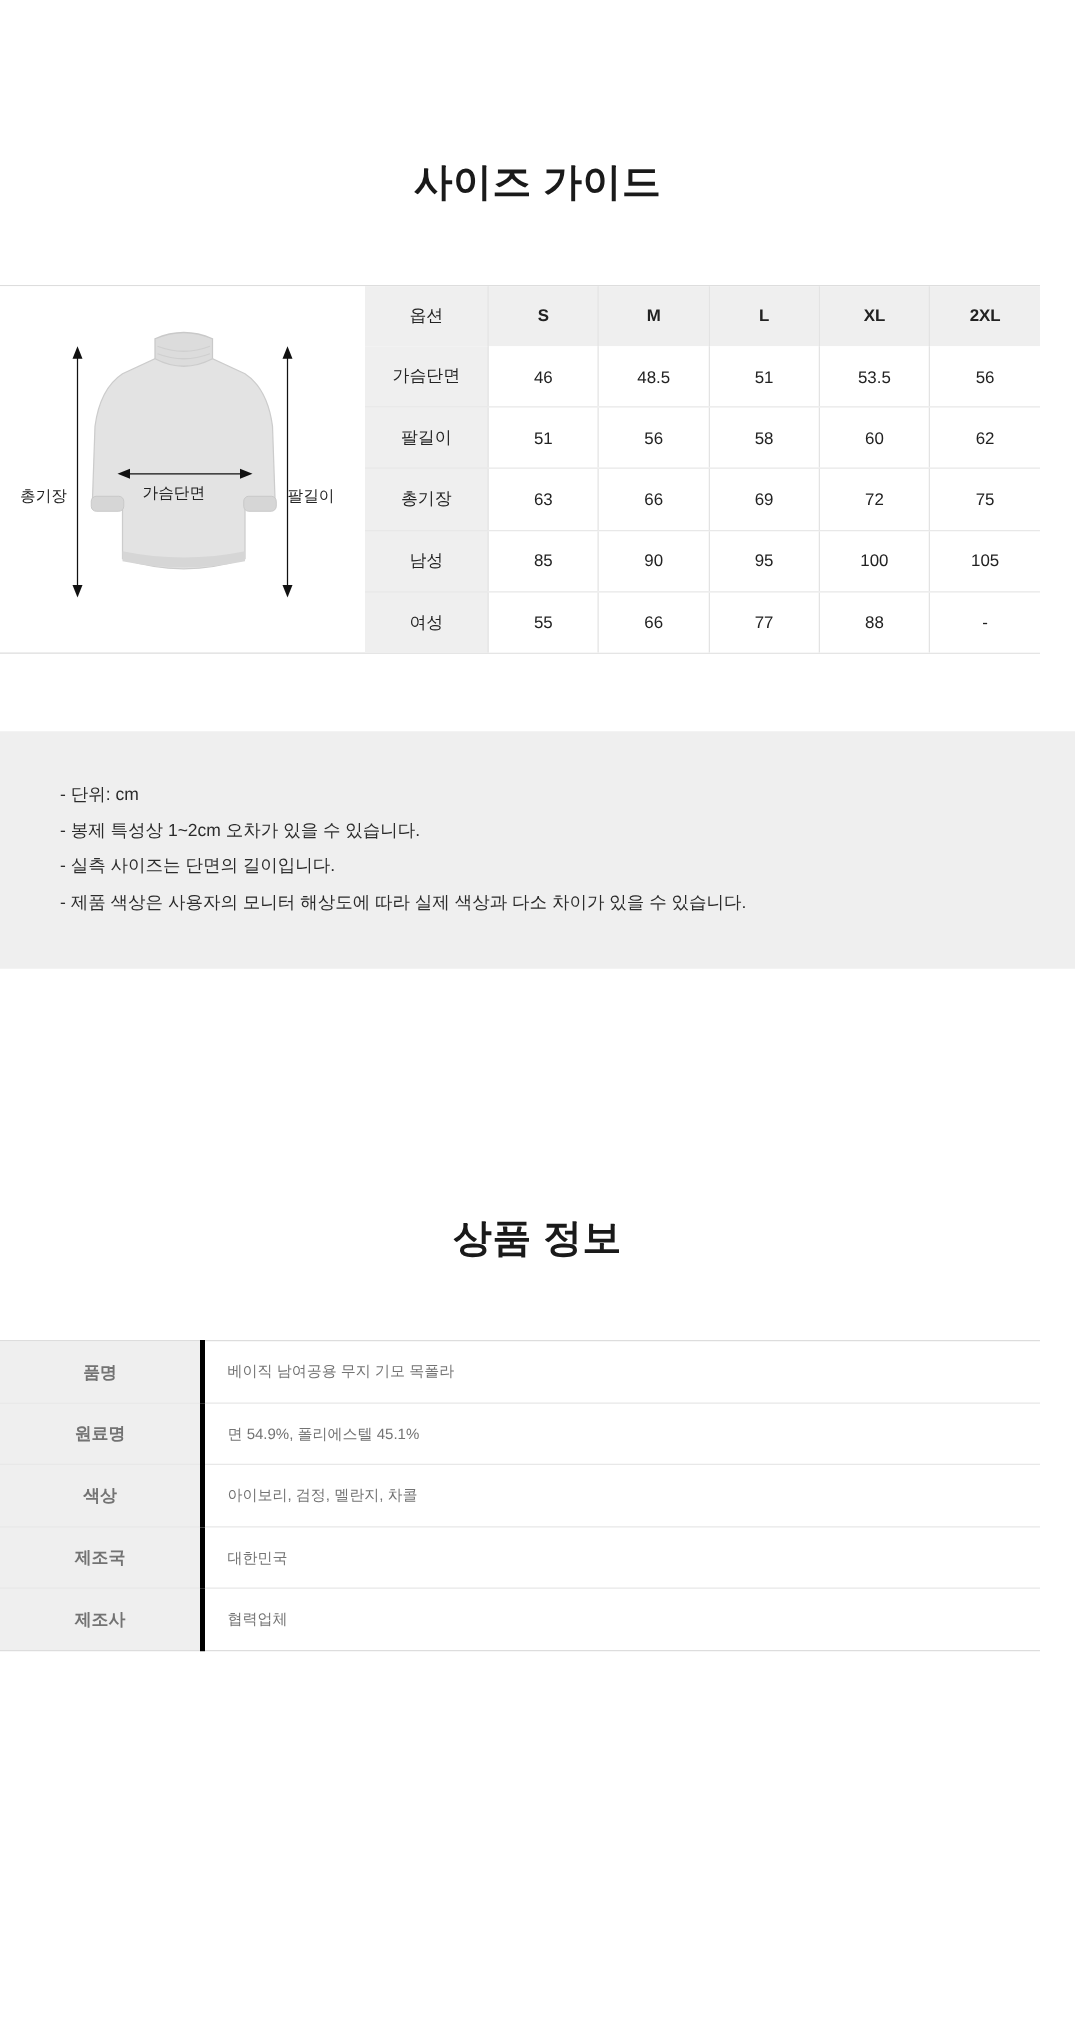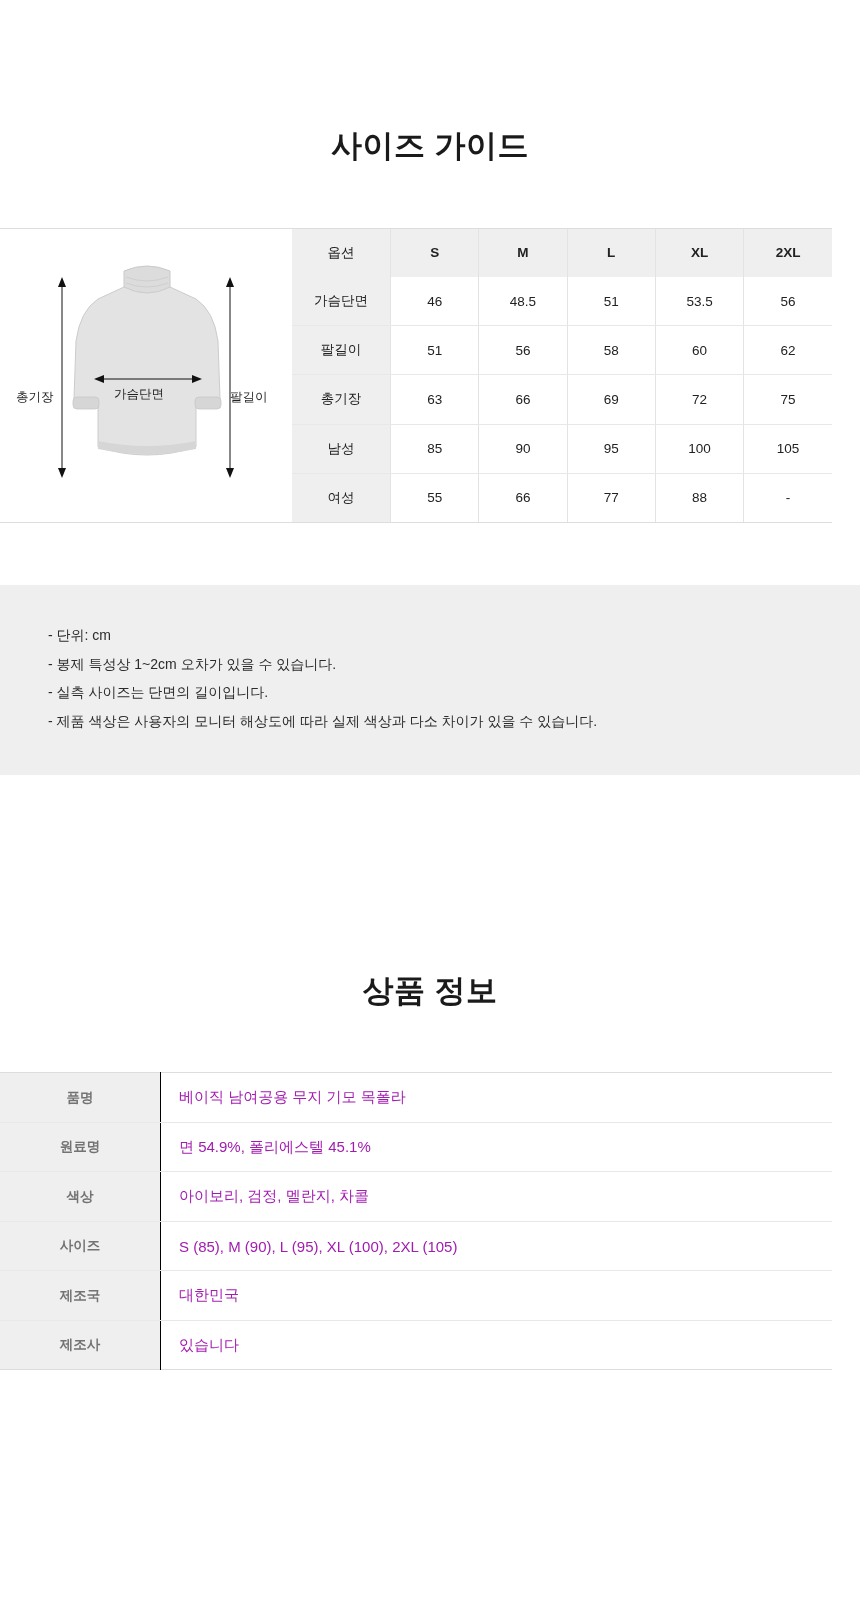--- a/index.html
+++ b/index.html
@@ -136,26 +136,26 @@
     background: #efefef;
     font-size: 13.5px;
     font-weight: bold;
     color: #737373;
     text-align: center;
     height: 46.5px;
     border-bottom: 1px solid #e8e8e8;
   }
   .info-table td {
     background: #ffffff;
-    font-size: 15px;
-    color: #a21caf;
+    font-size: 12px;
+    color: #737373;
     padding-left: 18px;
     height: 46.5px;
     border-bottom: 1px solid #e8e8e8;
-    border-left: 1px solid #000000;
+    border-left: 4px solid #000000;
   }
   .info-table tr:last-child th,
   .info-table tr:last-child td { border-bottom: none; margin-left: 44px; }
 
   .bottom-pad { height: 300px; }
 </style>
 </head>
 <body>
 
 <div class="page">
@@ -275,28 +275,24 @@
       </tr>
       <tr>
         <th>원료명</th>
         <td>면 54.9%, 폴리에스텔 45.1%</td>
       </tr>
       <tr>
         <th>색상</th>
         <td>아이보리, 검정, 멜란지, 차콜</td>
       </tr>
       <tr>
-        <th>사이즈</th>
-        <td>S (85), M (90), L (95), XL (100), 2XL (105)</td>
-      </tr>
-      <tr>
         <th>제조국</th>
         <td>대한민국</td>
       </tr>
       <tr>
         <th>제조사</th>
-        <td>있습니다</td>
+        <td>협력업체</td>
       </tr>
     </tbody>
   </table>
 
   <div class="bottom-pad"></div>
 </div>
 
 </body></html>

